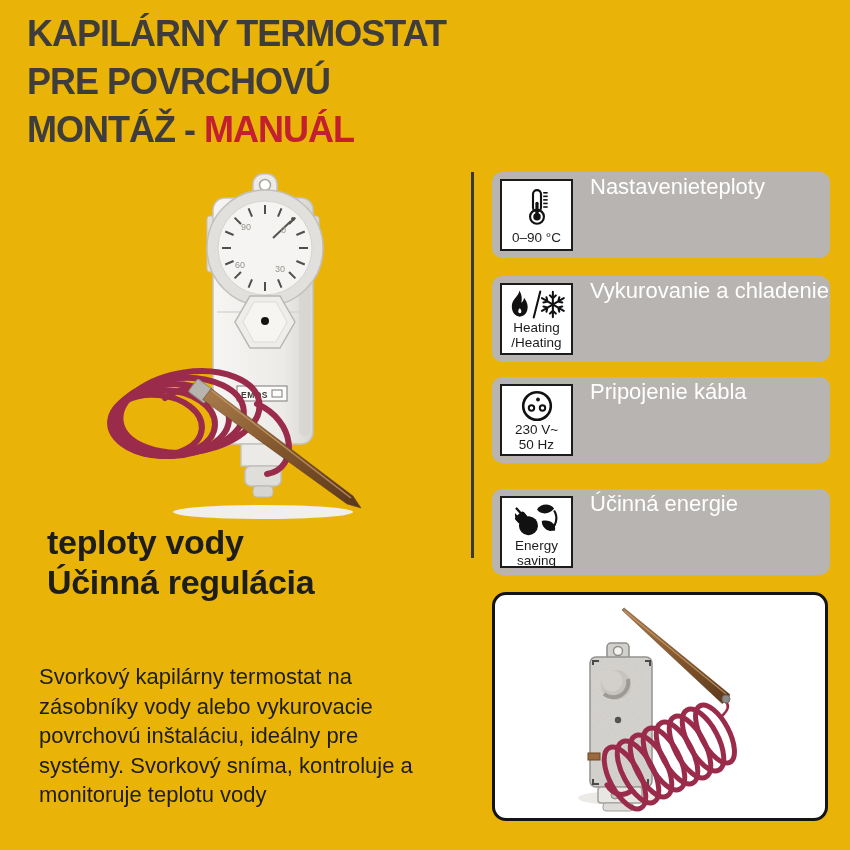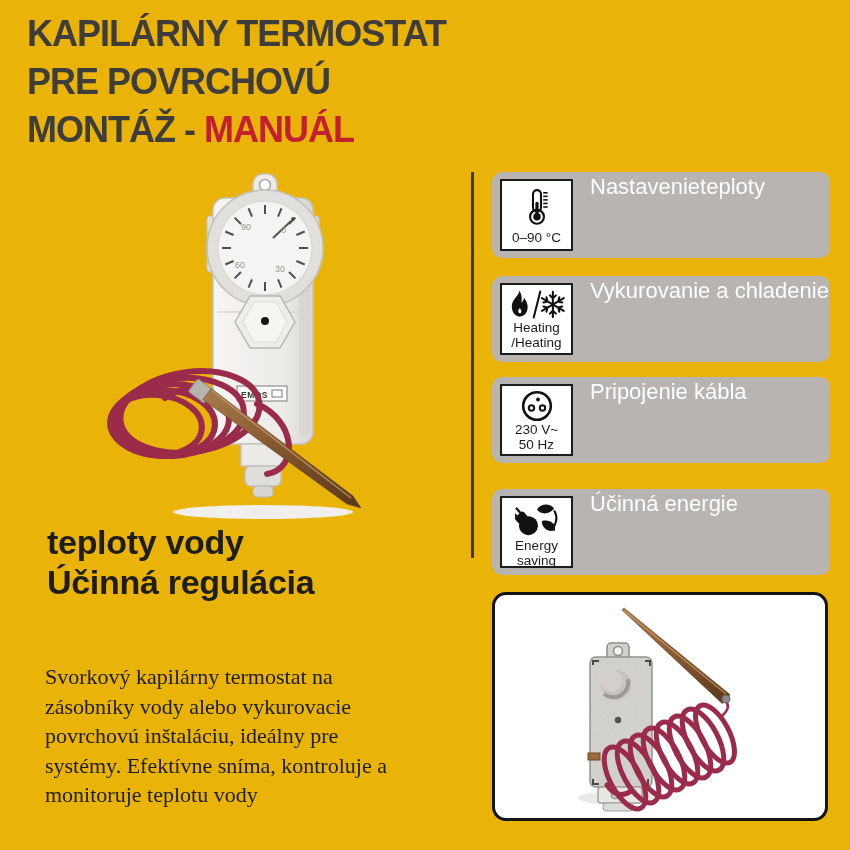--- a/index.html
+++ b/index.html
@@ -20,21 +20,21 @@
             border:2px solid #1c1c1c;display:flex;flex-direction:column;align-items:center;}
   .icon-area{flex:1;display:flex;align-items:center;justify-content:center;width:100%;padding-top:3px;}
   .caption{font-size:13.5px;line-height:14.5px;color:#1c1c1c;text-align:center;
            margin-bottom:4px;white-space:nowrap;}
   .flabel{position:absolute;left:98px;top:0;height:86px;display:flex;flex-direction:row;
           justify-content:center;color:#ffffff;font-size:22px;line-height:29px;white-space:nowrap;}
 
   
   .subheading{position:absolute;left:47px;top:522px;font-weight:bold;font-size:34px;
               line-height:40px;color:#1d1d1b;letter-spacing:-0.3px;}
-  .desc{position:absolute;left:45px;top:662px;font-size:22px;line-height:29.5px;color:#1d1d1b;font-family:Liberation Serif, serif;}
+  .desc{position:absolute;left:39px;top:662px;font-size:22px;line-height:29.5px;color:#1d1d1b;}
 
   
   .product-main{position:absolute;left:95px;top:172px;width:330px;height:352px;}
   .photo-box{position:absolute;left:492px;top:592px;width:330px;height:223px;
              border:3px solid #141414;border-radius:14px;background:#ffffff;}
 </style>
 </head>
 <body>
 
 <div class="page">
@@ -251,21 +251,21 @@
 
   <div class="subheading">
     <div>teploty vody</div>
     <div>Účinná regulácia</div>
   </div>
 
   <div class="desc">
     <div>Svorkový kapilárny termostat na</div>
     <div>zásobníky vody alebo vykurovacie</div>
     <div>povrchovú inštaláciu, ideálny pre</div>
-    <div>systémy. Efektívne sníma, kontroluje a</div>
+    <div>systémy. Svorkový sníma, kontroluje a</div>
     <div>monitoruje teplotu vody</div>
   </div>
 
   <div class="photo-box">
     <svg width="324" height="217" viewBox="0 0 324 217">
       <defs>
         <linearGradient id="copperGrad2" x1="0" y1="0" x2="1" y2="1">
           <stop offset="0" stop-color="#a97c4c"></stop>
             <stop offset="0.55" stop-color="#82562c"></stop>
             <stop offset="1" stop-color="#5a371c"></stop>

